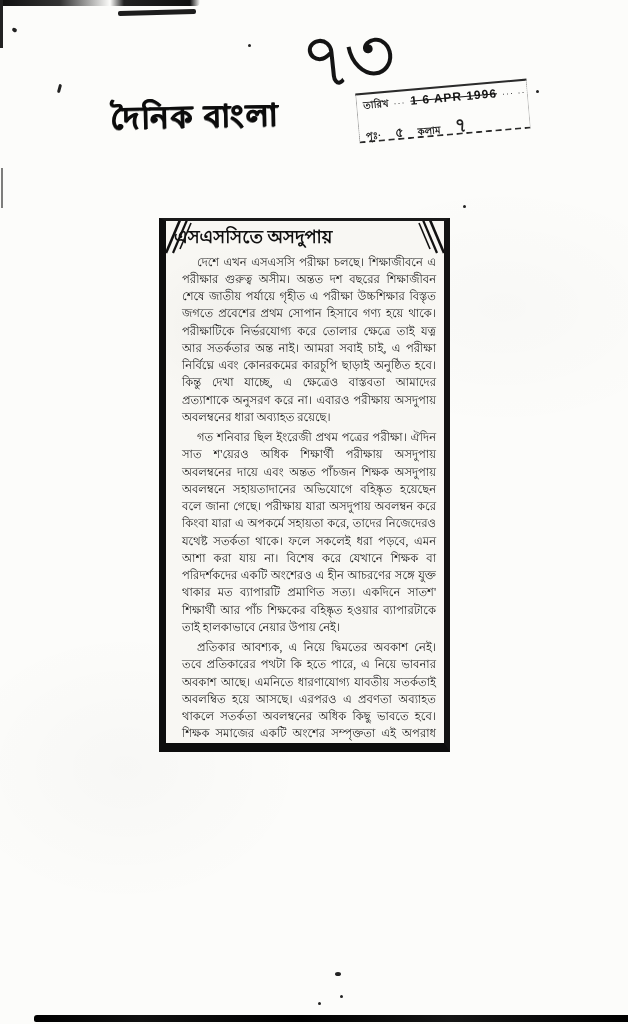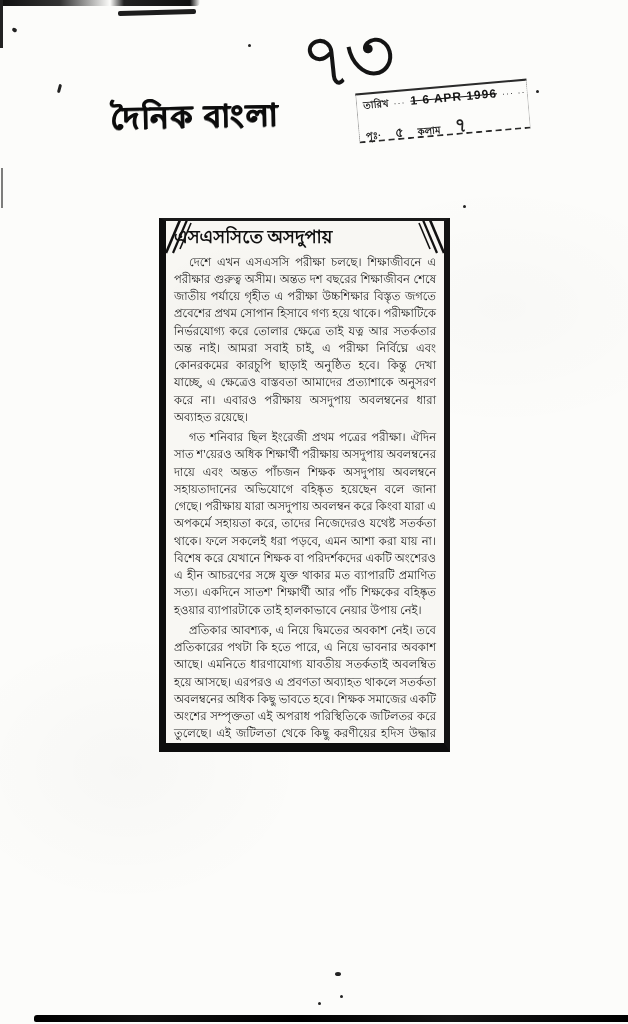--- a/index.html
+++ b/index.html
@@ -80,21 +80,21 @@
   }
   .hatch{position:absolute;top:-2px;width:30px;height:36px;}
   .hatch-left{left:-4px;}
   .hatch-right{right:-4px;}
   .headline{
     margin:2px 8px 6px 0;text-align:left;
     font-size:18px;line-height:1.15;font-weight:bold;color:#0f0f0f;
     font-family:"Liberation Serif","DejaVu Serif",serif;
   }
   .body-text p{
-    margin:0 0 3px 0;
+    margin:0 0 3px 8px;
     font-size:11.5px;line-height:1.5;color:#1b1b1b;
     text-align:justify;text-indent:15px;
     word-break:break-word;
   }
 </style>
 </head>
 <body>
 
 <div class="page">
 

